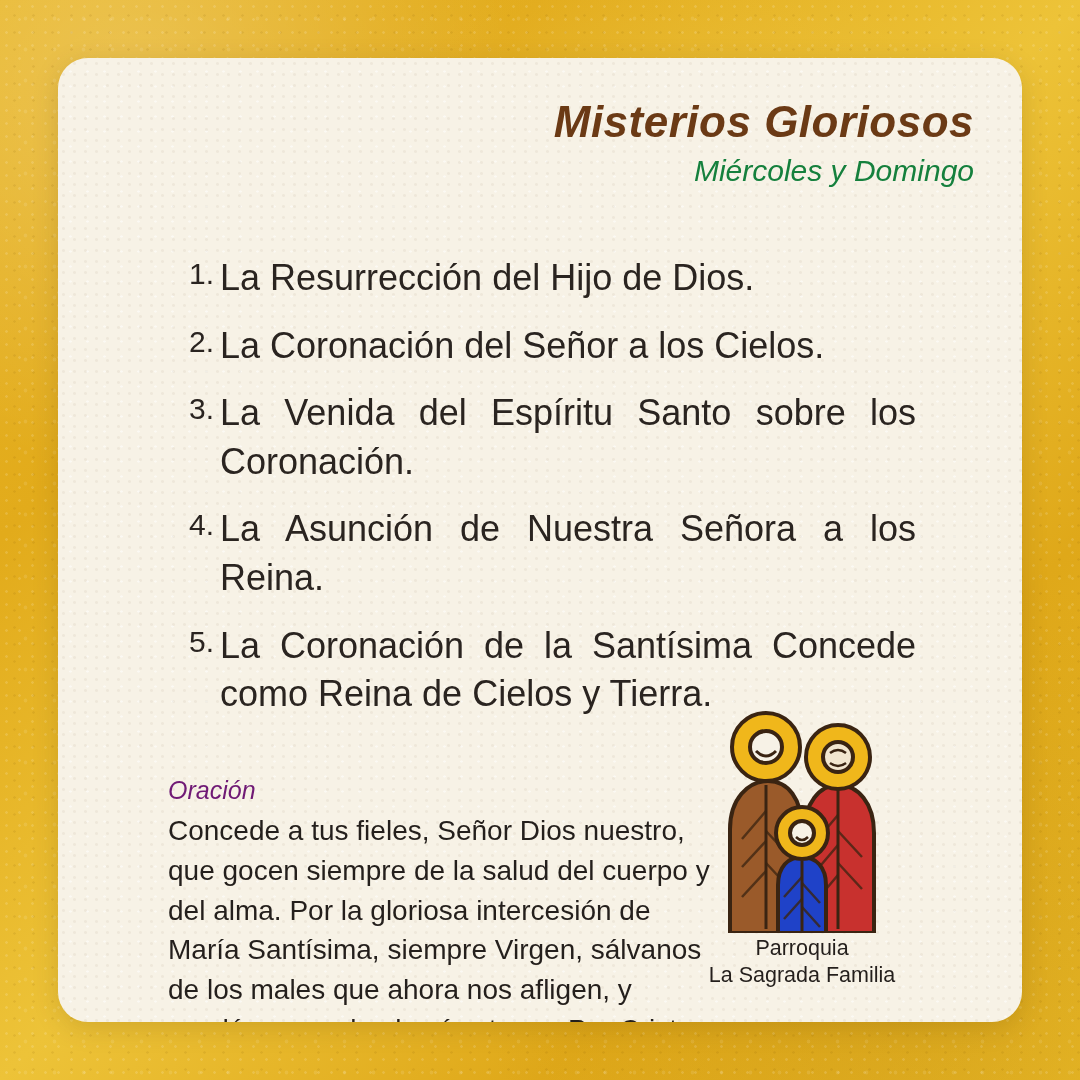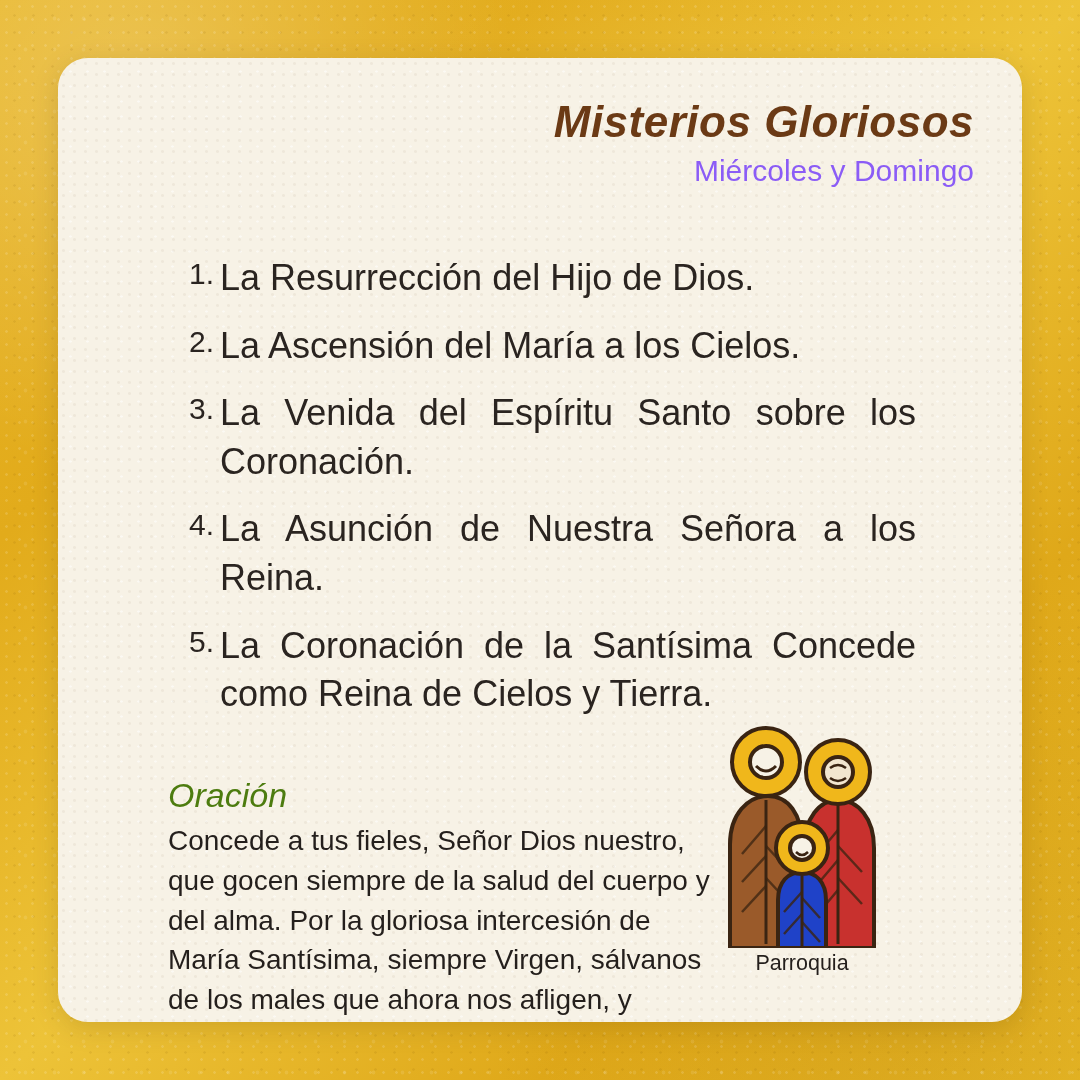--- a/index.html
+++ b/index.html
@@ -73,23 +73,24 @@
     font-weight: bold;
     font-style: italic;
     color: #6b3a15;
     letter-spacing: 0.5px;
     line-height: 1.1;
     white-space: nowrap;
   }
   .subtitle {
     margin-top: 8px;
     font-size: 30px;
-    color: #8b5cf6;
+    color: #15803d;
     line-height: 1.1;
     white-space: nowrap;
+    font-style: italic;
   }
 
   .mysteries {
     position: absolute;
     left: 118px;
     top: 196px;
     width: 740px;
   }
   .mystery {
     display: flex;
@@ -116,35 +117,35 @@
   }
   .mystery.wrap .txt { text-align-last: left; }
 
   .prayer {
     position: absolute;
     left: 110px;
     top: 718px;
     width: 560px;
   }
   .prayer-label {
-    font-size: 34px;
+    font-size: 25px;
     font-style: italic;
-    color: #4d7c0f;
+    color: #701a75;
     margin-bottom: 6px;
   }
   .prayer-text {
     font-size: 28px;
     color: #241f1c;
     line-height: 1.42;
   }
 
   .logo-block {
     position: absolute;
     right: 112px;
-    bottom: 44px;
+    bottom: 32px;
     width: 216px;
     text-align: center;
   }
   .holy-family {
     display: block;
     margin: 0 auto 2px auto;
   }
   .parish {
     font-size: 21.5px;
     color: #241f1c;
@@ -163,21 +164,21 @@
       <div class="subtitle">Miércoles y Domingo</div>
     </div>
 
     <div class="mysteries">
       <div class="mystery">
         <div class="num">1.</div>
         <div class="txt">La Resurrección del Hijo de Dios.</div>
       </div>
       <div class="mystery">
         <div class="num">2.</div>
-        <div class="txt">La Ascensión del María a los Cielos.</div>
+        <div class="txt">La Coronación del Señor a los Cielos.</div>
       </div>
       <div class="mystery">
         <div class="num">3.</div>
         <div class="txt">La Venida del Espíritu Santo sobre los Coronación.</div>
       </div>
       <div class="mystery">
         <div class="num">4.</div>
         <div class="txt">La Asunción de Nuestra Señora a los Reina.</div>
       </div>
       <div class="mystery wrap">
@@ -212,17 +213,18 @@
 
         <path d="M66 252 L66 204 C66 186 76 176 90 176 C104 176 114 186 114 204 L114 252 Z" fill="#1f42c8" stroke="#3a2412" stroke-width="4"></path>
         <path d="M90 180 L90 250" stroke="#3a2412" stroke-width="3" fill="none"></path>
         <path d="M90 196 L72 216 M90 218 L72 238 M90 202 L108 222 M90 226 L108 246" stroke="#3a2412" stroke-width="2.5" fill="none" opacity="0.8"></path>
         <circle cx="90" cy="152" r="26" fill="#f0b71b" stroke="#3a2412" stroke-width="4"></circle>
         <circle cx="90" cy="152" r="12" fill="#f7f2e6" stroke="#3a2412" stroke-width="4"></circle>
         <path d="M84 156 q6 6 12 0" stroke="#3a2412" stroke-width="2.5" fill="none"></path>
       </svg>
       <div class="parish">
         <div>Parroquia</div>
+        <div>La Sagrada Familia</div>
       </div>
     </div>
 
   </div>
 </div>
 
 </body></html>

